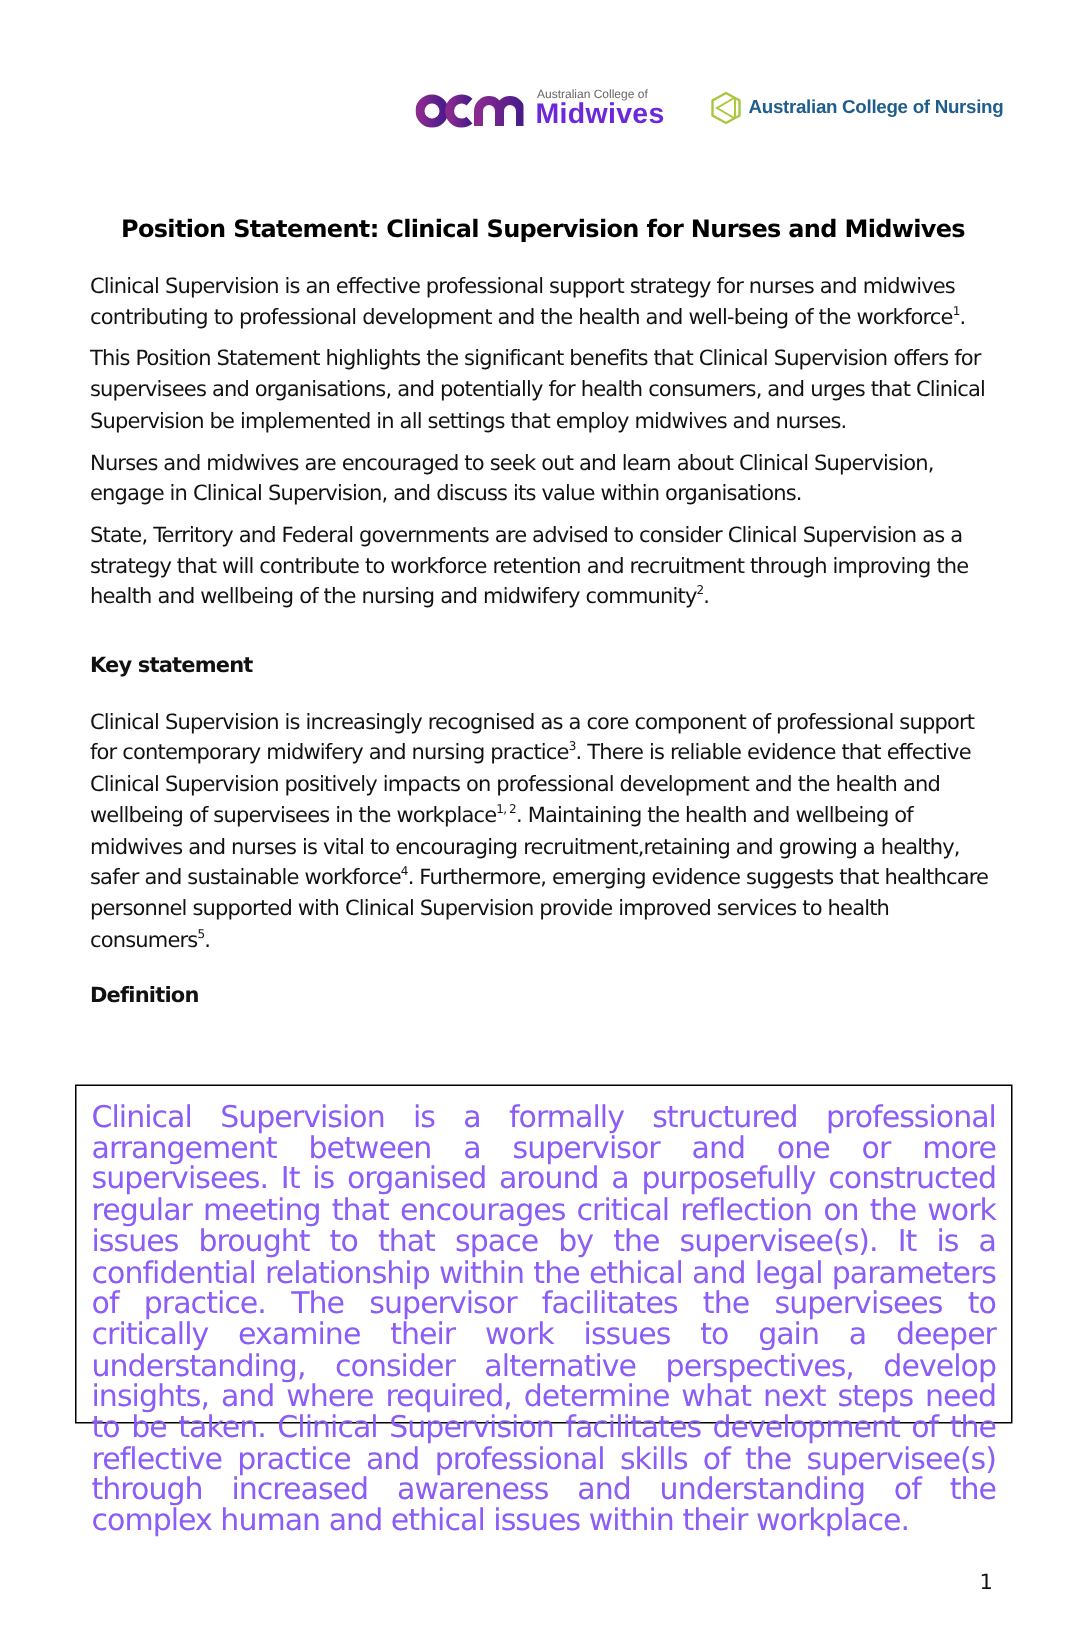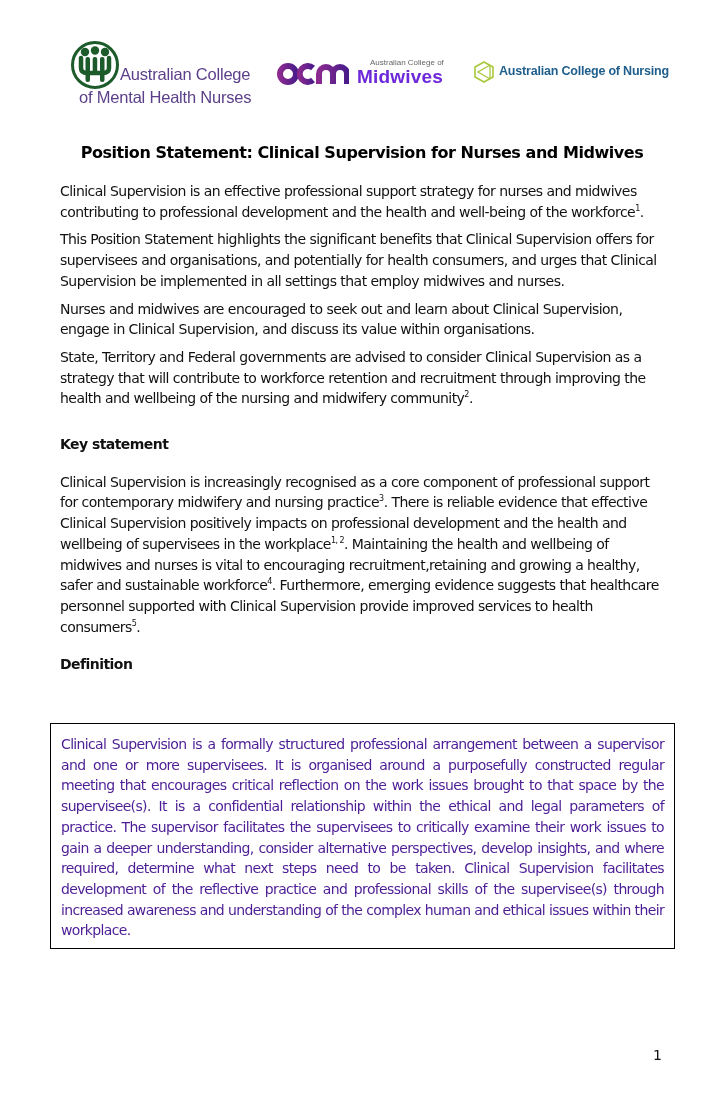--- a/index.html
+++ b/index.html
@@ -7,58 +7,44 @@
   body { position: relative; font-family: "DejaVu Sans", "Liberation Sans", sans-serif; color: #111; overflow: hidden; }
 
   .logos { position: absolute; top: 36px; left: 0; width: 717px; height: 80px; }
   .acmhn { position: absolute; left: 70px; top: 4px; width: 200px; height: 72px; }
   .acmhn svg { position: absolute; left: 0; top: 0; }
   .acmhn .l1 { position: absolute; left: 50px; top: 25px; font-family: "Liberation Sans", sans-serif; font-size: 16.5px; color: #5b3f8a; white-space: nowrap; letter-spacing: -0.2px; }
   .acmhn .l2 { position: absolute; left: 9px; top: 48px; font-family: "Liberation Sans", sans-serif; font-size: 16.5px; color: #5b3f8a; white-space: nowrap; letter-spacing: -0.2px; }
 
   .acm { position: absolute; left: 277px; top: 22px; width: 170px; height: 32px; }
   .acm svg { position: absolute; left: 0; top: 2px; }
-  .acm .small { position: absolute; left: 93px; top: 0px; font-family: "Liberation Sans", sans-serif; font-size: 8px; color: #666; white-space: nowrap; }
+  .acm .small { position: absolute; left: 81px; top: 0px; font-family: "Liberation Sans", sans-serif; font-size: 8px; color: #666; white-space: nowrap; }
   .acm .big { position: absolute; left: 80px; top: 8px; font-family: "Liberation Sans", sans-serif; font-size: 19px; color: #6d28d9; font-weight: 600; white-space: nowrap; letter-spacing: 0.2px; }
 
   .acn { position: absolute; left: 473px; top: 24px; width: 190px; height: 26px; }
   .acn svg { position: absolute; left: 0; top: 1px; }
   .acn .name { position: absolute; left: 26px; top: 4px; font-family: "Liberation Sans", sans-serif; font-size: 12.5px; color: #1f5e8c; font-weight: 600; white-space: nowrap; letter-spacing: -0.2px; text-align: center; }
 
   .title { position: absolute; top: 143px; left: 0; width: 724px; text-align: center; font-family: "DejaVu Sans", sans-serif; font-weight: bold; font-size: 16px; color: #000; letter-spacing: -0.45px; }
 
   .content { position: absolute; left: 60px; top: 181px; width: 608px; font-family: "DejaVu Sans", sans-serif; font-size: 14px; line-height: 20.7px; color: #111; letter-spacing: -0.55px; }
   .content p { margin-bottom: 7px; }
   .content sup { font-size: 8px; vertical-align: 6px; line-height: 0; }
   .content .heading { font-weight: bold; margin-top: 25px; margin-bottom: 17px; }
   .key { margin-bottom: 17px !important; }
 
   .defbox { position: absolute; left: 50px; top: 723px; width: 625px; height: 226px; border: 1px solid #000; padding: 10px 10px 0 10px; }
-  .defbox p { font-family: "DejaVu Sans", sans-serif; font-size: 14px; line-height: 20.7px; text-align: justify; color: #4c1d95; letter-spacing: -0.65px; }
+  .defbox p { font-family: "DejaVu Sans", sans-serif; font-size: 20px; line-height: 20.7px; text-align: justify; color: #8b5cf6; letter-spacing: -0.65px; }
 
   .page-num { position: absolute; left: 653px; top: 1047px; font-family: "DejaVu Sans", sans-serif; font-size: 14px; color: #111; }
 </style>
 </head>
 <body>
 
 <div class="logos">
-  <div class="acmhn">
-    <svg width="50" height="50" viewBox="0 0 50 50">
-      <circle cx="25" cy="25" r="22.5" fill="none" stroke="#1e5b2a" stroke-width="3"></circle>
-      <circle cx="15" cy="12" r="4.2" fill="#1e5b2a"></circle>
-      <circle cx="25" cy="10.5" r="4.2" fill="#1e5b2a"></circle>
-      <circle cx="35" cy="12" r="4.2" fill="#1e5b2a"></circle>
-      <path d="M11 18 L11 28 Q11 33 17 33 L33 33 Q39 33 39 28 L39 18" fill="none" stroke="#1e5b2a" stroke-width="4.5" stroke-linecap="round"></path>
-      <rect x="15.5" y="17" width="4.5" height="25" rx="2" fill="#1e5b2a"></rect>
-      <rect x="30" y="17" width="4.5" height="25" rx="2" fill="#1e5b2a"></rect>
-      <rect x="22.7" y="17" width="4.5" height="18" rx="2" fill="#1e5b2a"></rect>
-    </svg>
-    <span class="l1">Australian College</span>
-    <span class="l2">of Mental Health Nurses</span>
-  </div>
 
   <div class="acm">
     <svg width="72" height="26" viewBox="0 0 72 26">
       <defs>
         <linearGradient id="acmg" x1="0" y1="0" x2="1" y2="0">
           <stop offset="0" stop-color="#8a2a8f"></stop>
           <stop offset="1" stop-color="#4a1c8a"></stop>
         </linearGradient>
       </defs>
       <circle cx="11" cy="14" r="8" fill="none" stroke="url(#acmg)" stroke-width="6"></circle>

